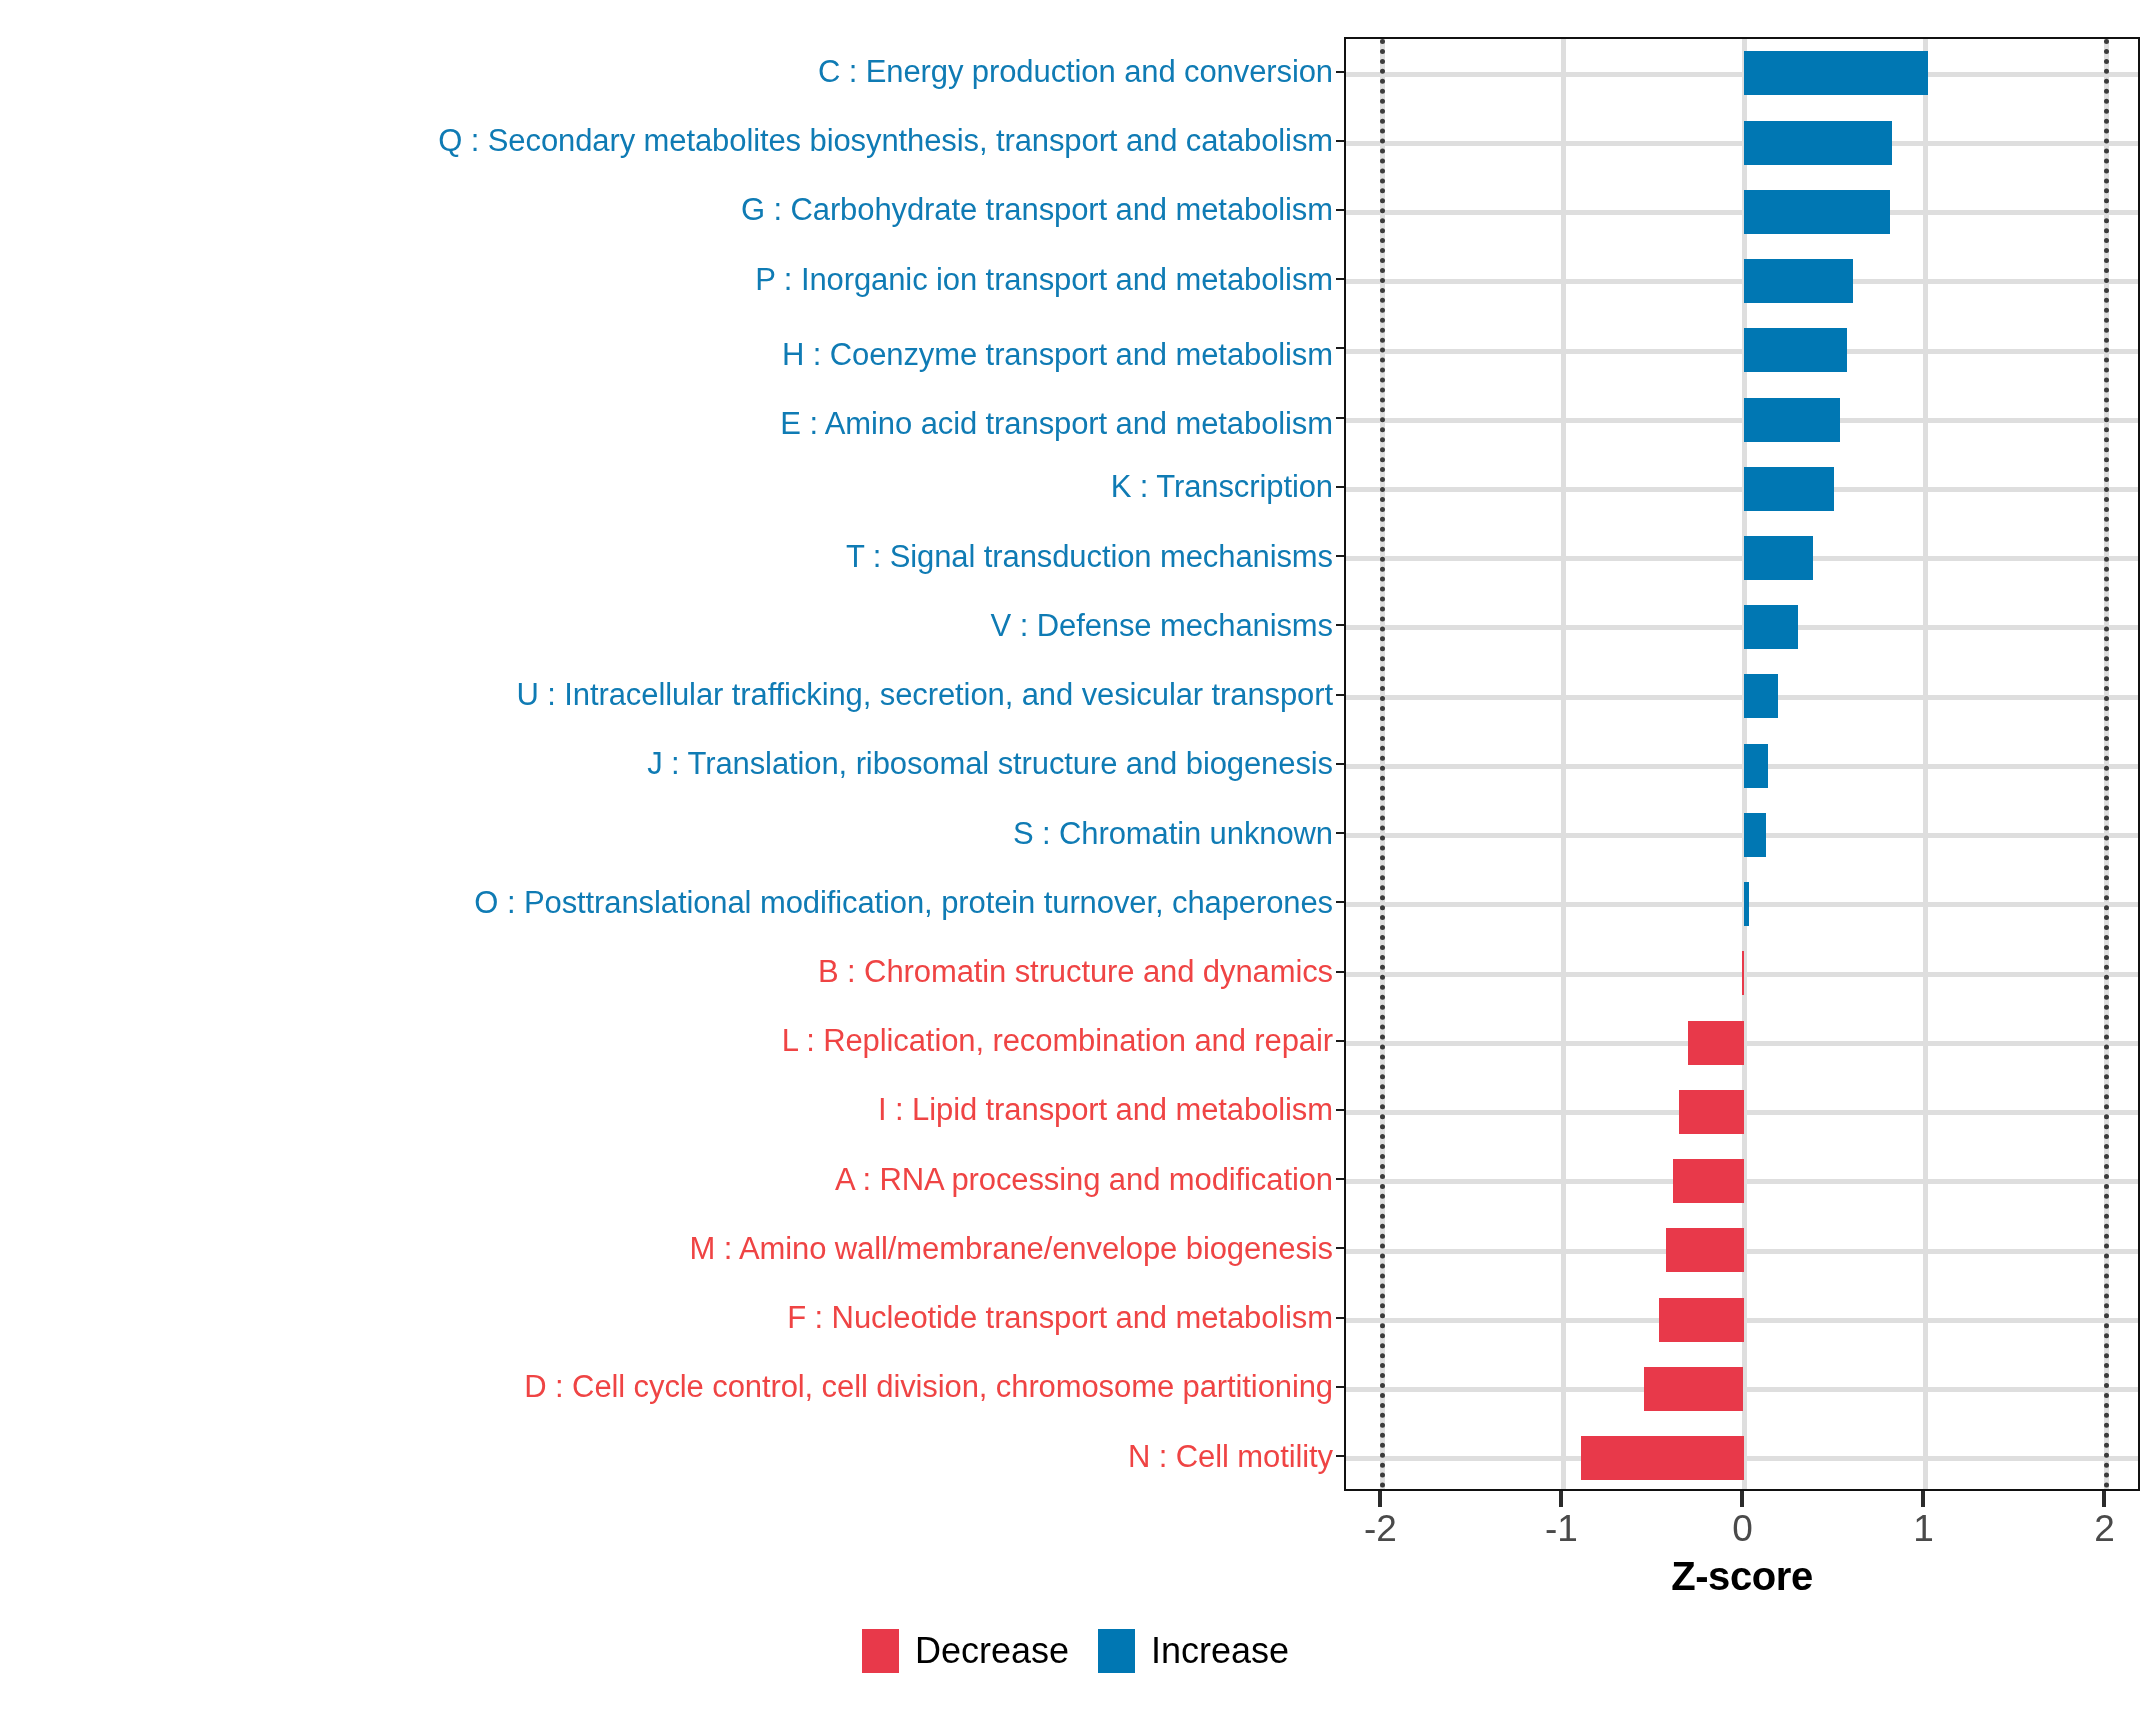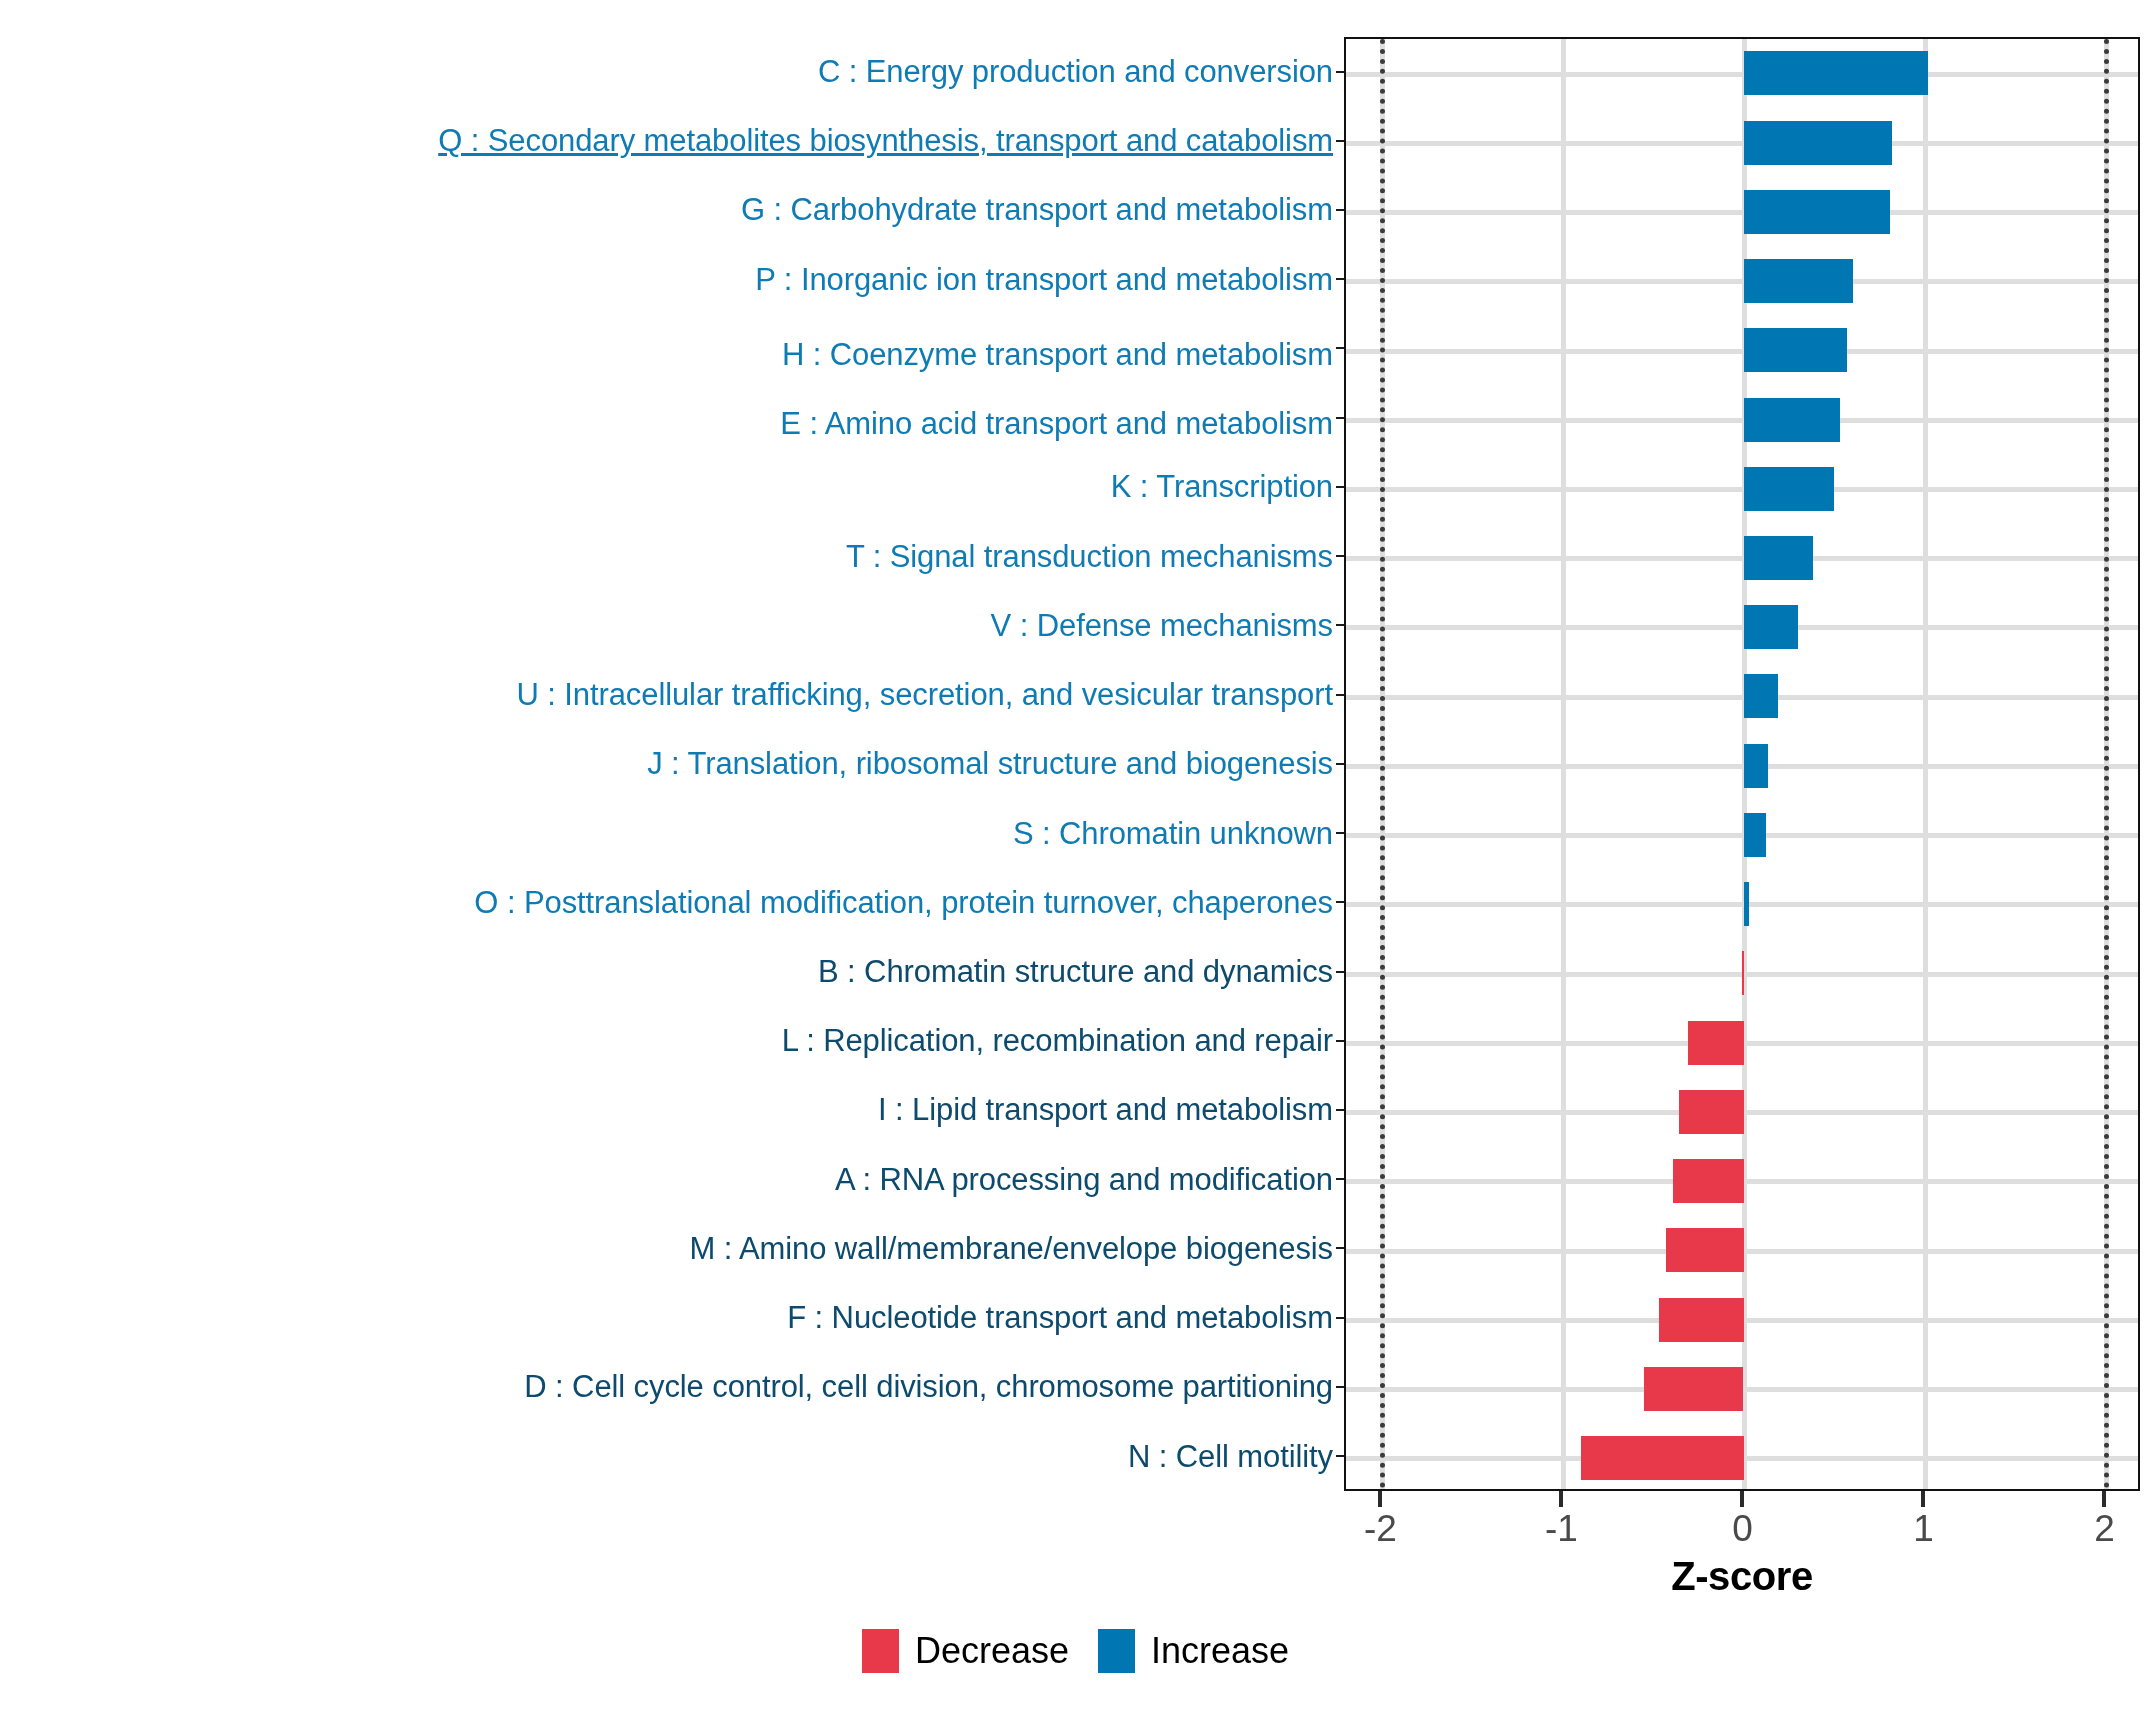--- a/index.html
+++ b/index.html
@@ -34,21 +34,21 @@
     position: absolute;
     right: 0px;
     height: 69px;
     line-height: 69px;
     text-align: right;
     white-space: nowrap;
     font-size: 31px;
     letter-spacing: -0.1px;
   }
   .ylabel.inc { color: #0F7BB4; }
-  .ylabel.dec { color: #0c4a6e; }
+  .ylabel.dec { color: #ef4444; }
 
   .ytick {
     position: absolute;
     width: 8.6px;
     height: 2.2px;
     background: #1a1a1a;
     left: 1336px;
   }
 
   
@@ -164,21 +164,21 @@
   }
 </style>
 </head>
 <body>
 
 <div id="figure">
 
   <div id="ylabels">
       <div class="ylabel inc" style="top: -0.01px;">C : Energy production and conversion</div>
       <div class="ytick" style="top: 34px;"></div>
-      <div class="ylabel inc" style="top: 69px; text-decoration: underline;">Q : Secondary metabolites biosynthesis, transport and catabolism</div>
+      <div class="ylabel inc" style="top: 69px;">Q : Secondary metabolites biosynthesis, transport and catabolism</div>
       <div class="ytick" style="top: 103px;"></div>
       <div class="ylabel inc" style="top: 138px;">G : Carbohydrate transport and metabolism</div>
       <div class="ytick" style="top: 172px;"></div>
       <div class="ylabel inc" style="top: 208px;">P : Inorganic ion transport and metabolism</div>
       <div class="ytick" style="top: 241px;"></div>
       <div class="ylabel inc" style="top: 283px;">H : Coenzyme transport and metabolism</div>
       <div class="ytick" style="top: 310px;"></div>
       <div class="ylabel inc" style="top: 352px;">E : Amino acid transport and metabolism</div>
       <div class="ytick" style="top: 380px;"></div>
       <div class="ylabel inc" style="top: 415px;">K : Transcription</div>

